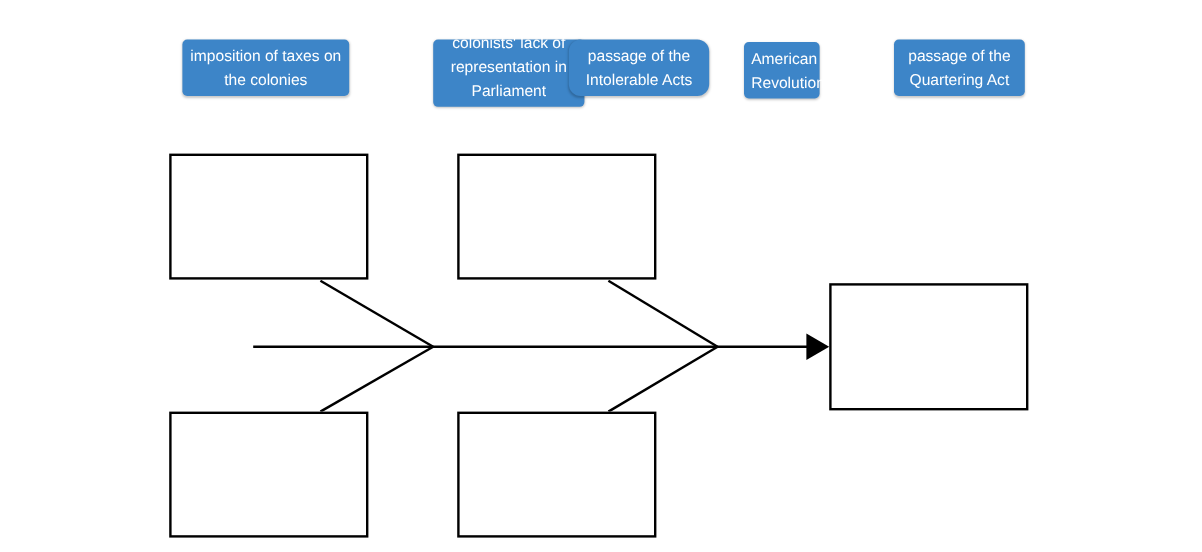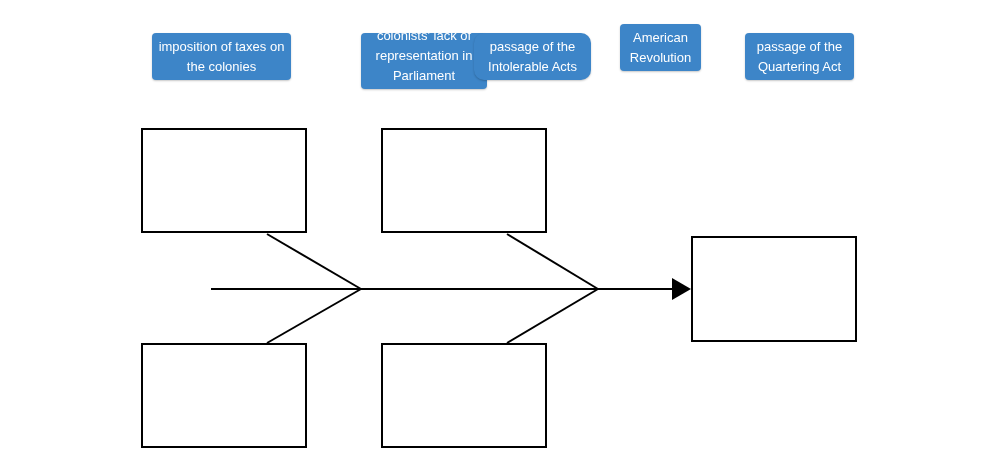--- a/index.html
+++ b/index.html
@@ -96,21 +96,21 @@
   </div>
 
   <div class="chip" style="left:320px; top:33px; width:126px; height:56px;margin-left:41px;">
     <span>colonists' lack of representation in Parliament</span>
   </div>
 
   <div class="chip" style="left:474px; top:33px; width:117px; height:47px;border-radius:10px;">
     <span>passage of the Intolerable Acts</span>
   </div>
 
-  <div class="chip" style="left:620px; top:24px; width:81px; height:47px;">
+  <div class="chip" style="left:620px; top:35px; width:63px; height:47px;">
     <span>American Revolution</span>
   </div>
 
   <div class="chip" style="left:733px; top:33px; width:109px; height:47px;margin-left:12px;">
     <span>passage of the Quartering Act</span>
   </div>
 
 </div>
 
 </body></html>

